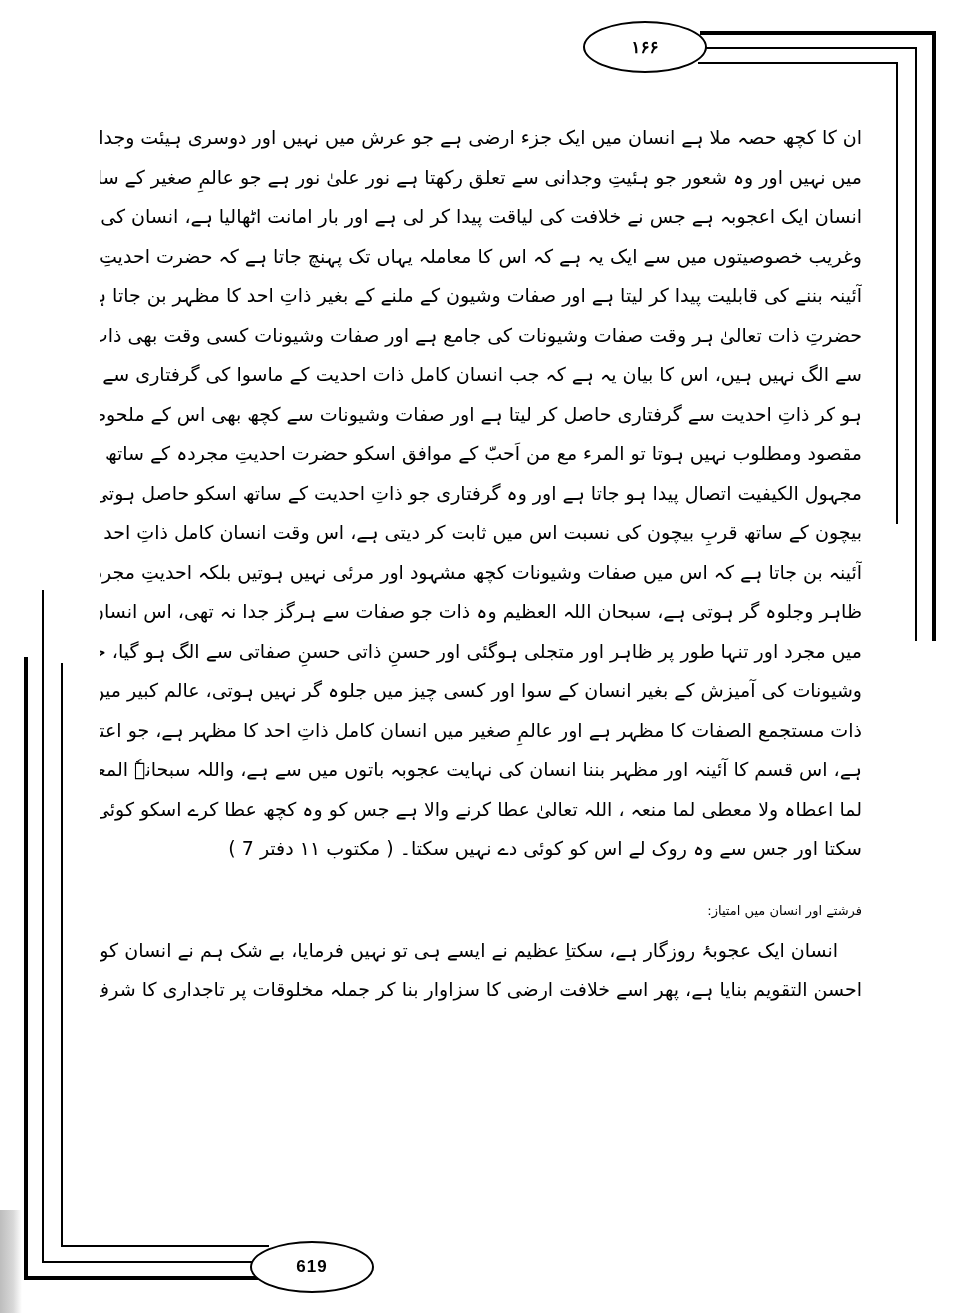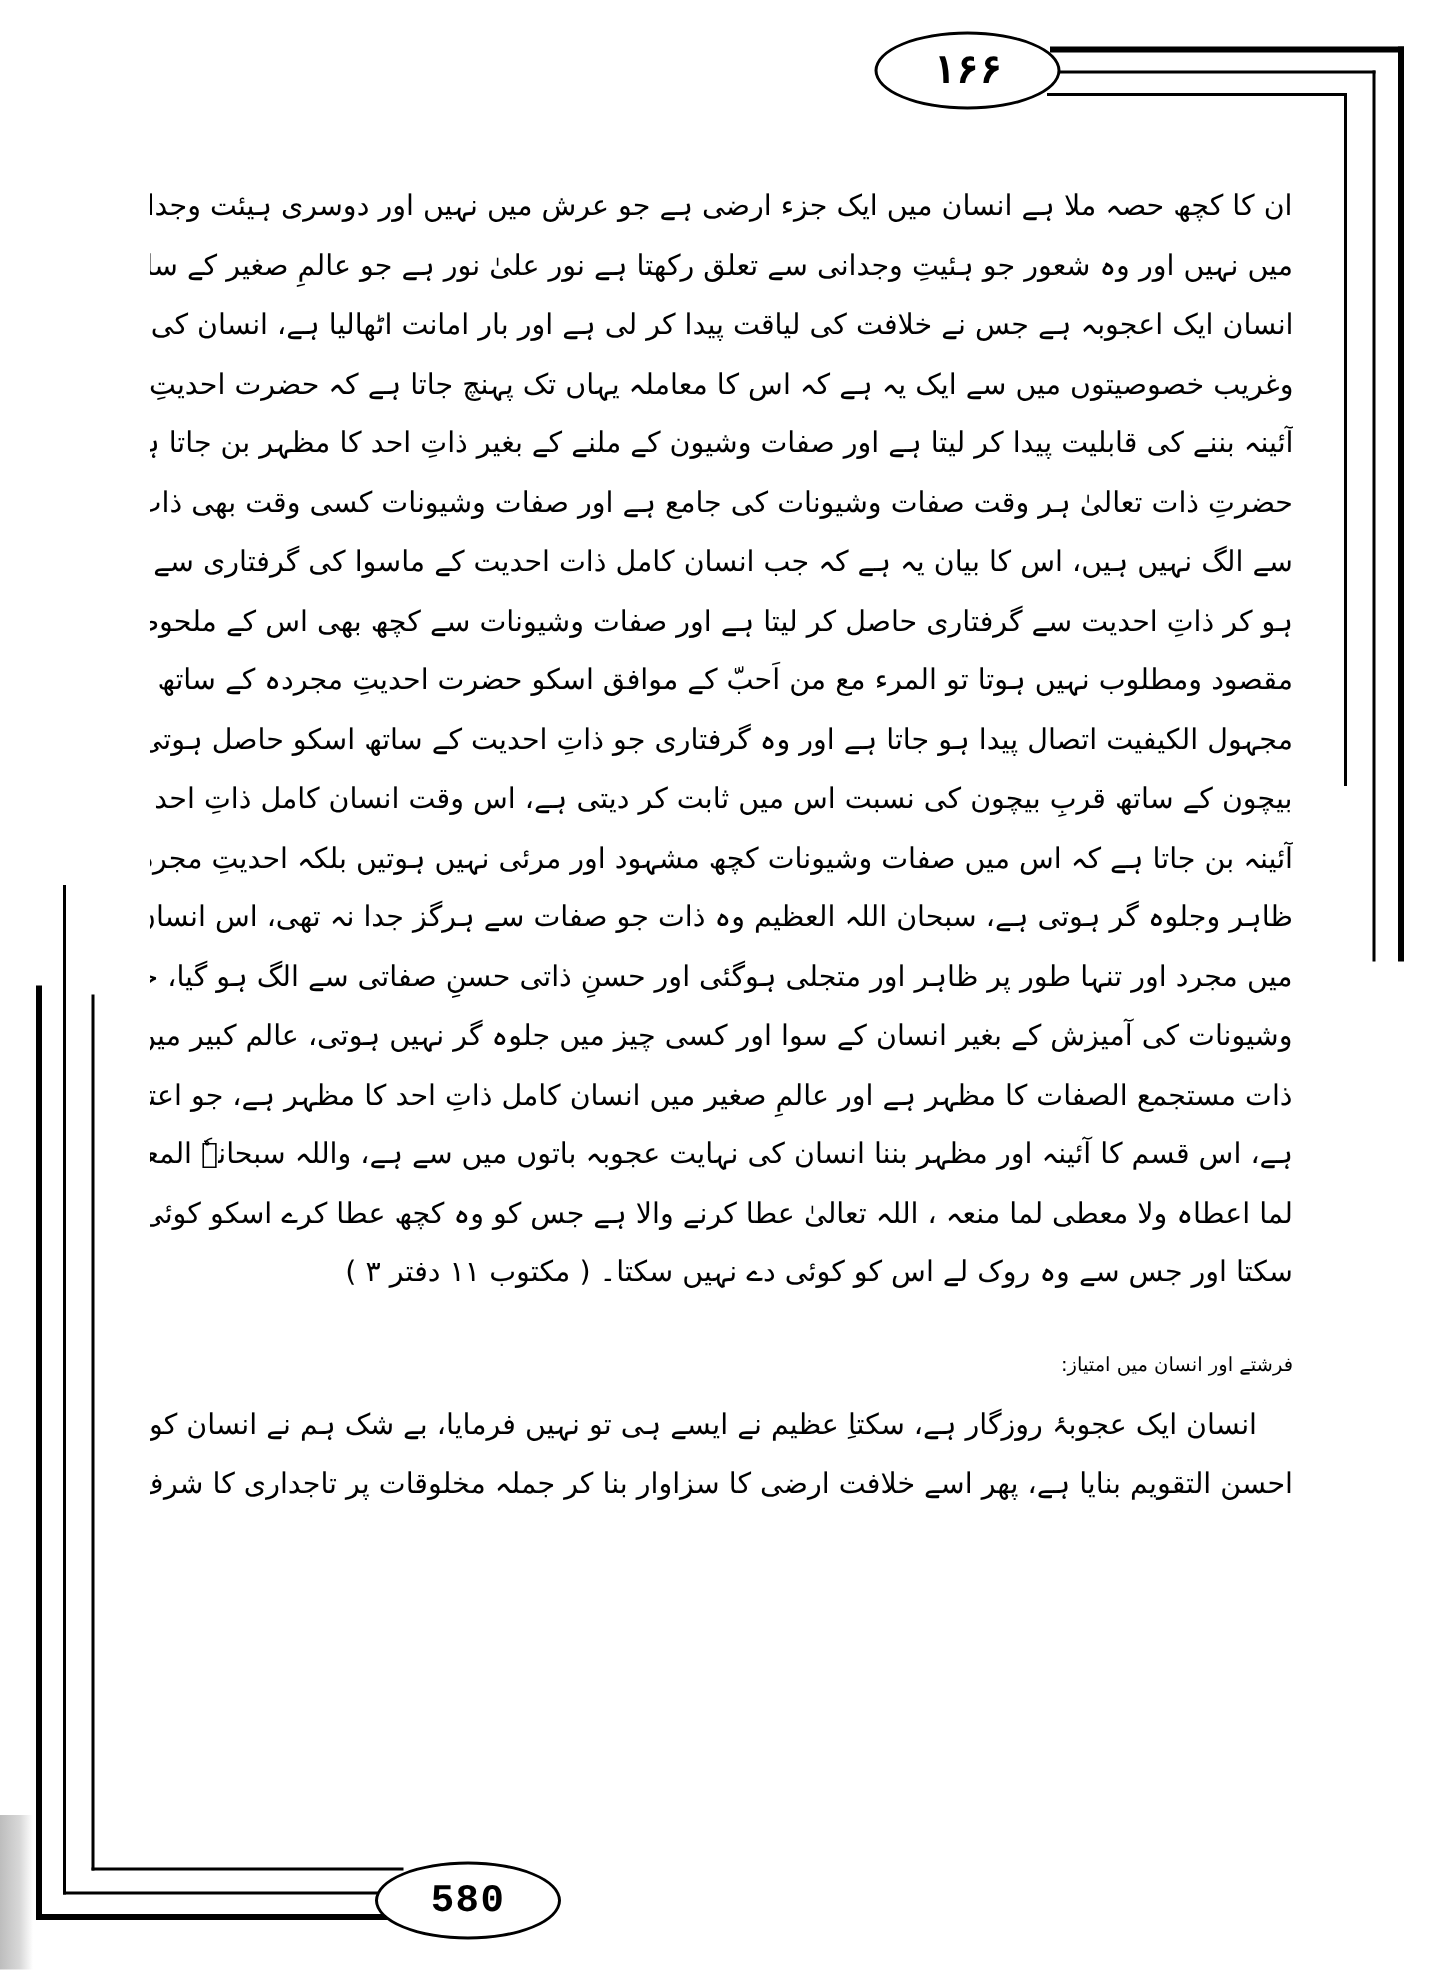--- a/index.html
+++ b/index.html
@@ -1,18 +1,18 @@
 <!DOCTYPE html>
 <html><head>
 <meta charset="utf-8">
 <style>
   html, body { margin: 0; padding: 0; background: #ffffff; }
   body { width: 960px; height: 1313px; position: relative; overflow: hidden; font-family: "DejaVu Sans", sans-serif; color: #000; }
   .frame-line { position: absolute; background: #000; }
-  .oval { position: absolute; border: 2px solid #000; border-radius: 50%; background: #fff; display: flex; align-items: center; justify-content: center; font-family: Liberation Mono, monospace; font-weight: bold; font-size: 26px; letter-spacing: 1px; }
+  .oval { position: absolute; border: 2px solid #000; border-radius: 50%; background: #fff; display: flex; align-items: center; justify-content: center; font-family: Liberation Sans, sans-serif; font-weight: bold; font-size: 17px; letter-spacing: 1px; }
   .scan-shade { position: absolute; left: 0; top: 1210px; width: 22px; height: 103px; background: linear-gradient(to right, #bdbdbd, #d8d8d8 60%, #fff); }
   .content { position: absolute; left: 100px; top: 118px; width: 762px; direction: rtl; text-align: justify; text-align-last: right; }
   .line { font-family: "DejaVu Sans", sans-serif; font-size: 19px; line-height: 39.5px; height: 39.5px; white-space: nowrap; overflow: hidden; text-align: justify; text-align-last: justify; }
   .line.last { text-align-last: right; }
   .heading { margin-top: 22px; font-family: "DejaVu Sans", sans-serif; font-size: 13px; line-height: 40px; text-align: right; }
   .para2 .line:first-child { padding-right: 24px; }
 </style>
 </head>
 <body>
 
@@ -33,21 +33,21 @@
   <div class="frame-line" style="left:42px; top:590px; width:2px; height:673px;"></div>
   <div class="frame-line" style="left:42px; top:1261px; width:212px; height:2px;"></div>
   <div class="frame-line" style="left:61px; top:663px; width:2px; height:584px;"></div>
   <div class="frame-line" style="left:61px; top:1245px; width:208px; height:2px;"></div>
 </div>
 
 <div class="oval" style="left:583px; top:21px; width:120px; height:48px;">
   <span>۱۶۶</span>
 </div>
 <div class="oval" style="left:250px; top:1241px; width:120px; height:48px;">
-  <span>580</span>
+  <span>619</span>
 </div>
 
 <div class="content">
   <div class="para1">
     <div class="line">ان کا کچھ حصہ ملا ہے انسان میں ایک جزء ارضی ہے جو عرش میں نہیں اور دوسری ہیئت وجدانی ہے جو عالم کبیر</div>
     <div class="line">میں نہیں اور وہ شعور جو ہئیتِ وجدانی سے تعلق رکھتا ہے نور علیٰ نور ہے جو عالمِ صغیر کے ساتھ مخصوص ہے پس</div>
     <div class="line">انسان ایک اعجوبہ ہے جس نے خلافت کی لیاقت پیدا کر لی ہے اور بار امانت اٹھالیا ہے، انسان کی عجیب</div>
     <div class="line">وغریب خصوصیتوں میں سے ایک یہ ہے کہ اس کا معاملہ یہاں تک پہنچ جاتا ہے کہ حضرت احدیتِ مجردہ کے</div>
     <div class="line">آئینہ بننے کی قابلیت پیدا کر لیتا ہے اور صفات وشیون کے ملنے کے بغیر ذاتِ احد کا مظہر بن جاتا ہے حالانکہ</div>
     <div class="line">حضرتِ ذات تعالیٰ ہر وقت صفات وشیونات کی جامع ہے اور صفات وشیونات کسی وقت بھی ذات تعالیٰ</div>
@@ -56,21 +56,21 @@
     <div class="line">مقصود ومطلوب نہیں ہوتا تو المرء مع من اَحبّ کے موافق اسکو حضرت احدیتِ مجردہ کے ساتھ ایک قسم کا</div>
     <div class="line">مجہول الکیفیت اتصال پیدا ہو جاتا ہے اور وہ گرفتاری جو ذاتِ احدیت کے ساتھ اسکو حاصل ہوتی ہے ذاتِ</div>
     <div class="line">بیچون کے ساتھ قربِ بیچون کی نسبت اس میں ثابت کر دیتی ہے، اس وقت انسان کامل ذاتِ احد کا اس قسم کا</div>
     <div class="line">آئینہ بن جاتا ہے کہ اس میں صفات وشیونات کچھ مشہود اور مرئی نہیں ہوتیں بلکہ احدیتِ مجردہ اس میں</div>
     <div class="line">ظاہر وجلوہ گر ہوتی ہے، سبحان اللہ العظیم وہ ذات جو صفات سے ہرگز جدا نہ تھی، اس انسان کامل کے آئینہ</div>
     <div class="line">میں مجرد اور تنہا طور پر ظاہر اور متجلی ہوگئی اور حسنِ ذاتی حسنِ صفاتی سے الگ ہو گیا، حضرت ذات صفات</div>
     <div class="line">وشیونات کی آمیزش کے بغیر انسان کے سوا اور کسی چیز میں جلوہ گر نہیں ہوتی، عالم کبیر میں عرش مجید حضرت</div>
     <div class="line">ذات مستجمع الصفات کا مظہر ہے اور عالمِ صغیر میں انسان کامل ذاتِ احد کا مظہر ہے، جو اعتبارات سے مجرد</div>
     <div class="line">ہے، اس قسم کا آئینہ اور مظہر بننا انسان کی نہایت عجوبہ باتوں میں سے ہے، واللہ سبحانہٗ المعطی لامانع</div>
     <div class="line">لما اعطاہ ولا معطی لما منعہ ، اللہ تعالیٰ عطا کرنے والا ہے جس کو وہ کچھ عطا کرے اسکو کوئی روک نہیں</div>
-    <div class="line last">سکتا اور جس سے وہ روک لے اس کو کوئی دے نہیں سکتا۔ ( مکتوب ۱۱ دفتر ۳ )</div>
+    <div class="line last">سکتا اور جس سے وہ روک لے اس کو کوئی دے نہیں سکتا۔ ( مکتوب ۱۱ دفتر 7 )</div>
   </div>
 
   <div class="heading">فرشتے اور انسان میں امتیاز:</div>
 
   <div class="para2">
     <div class="line">انسان ایک عجوبۂ روزگار ہے، سکتاِ عظیم نے ایسے ہی تو نہیں فرمایا، بے شک ہم نے انسان کو</div>
     <div class="line last">احسن التقویم بنایا ہے، پھر اسے خلافت ارضی کا سزاوار بنا کر جملہ مخلوقات پر تاجداری کا شرف عطا فرمایا۔</div>
   </div>
 </div>
 

